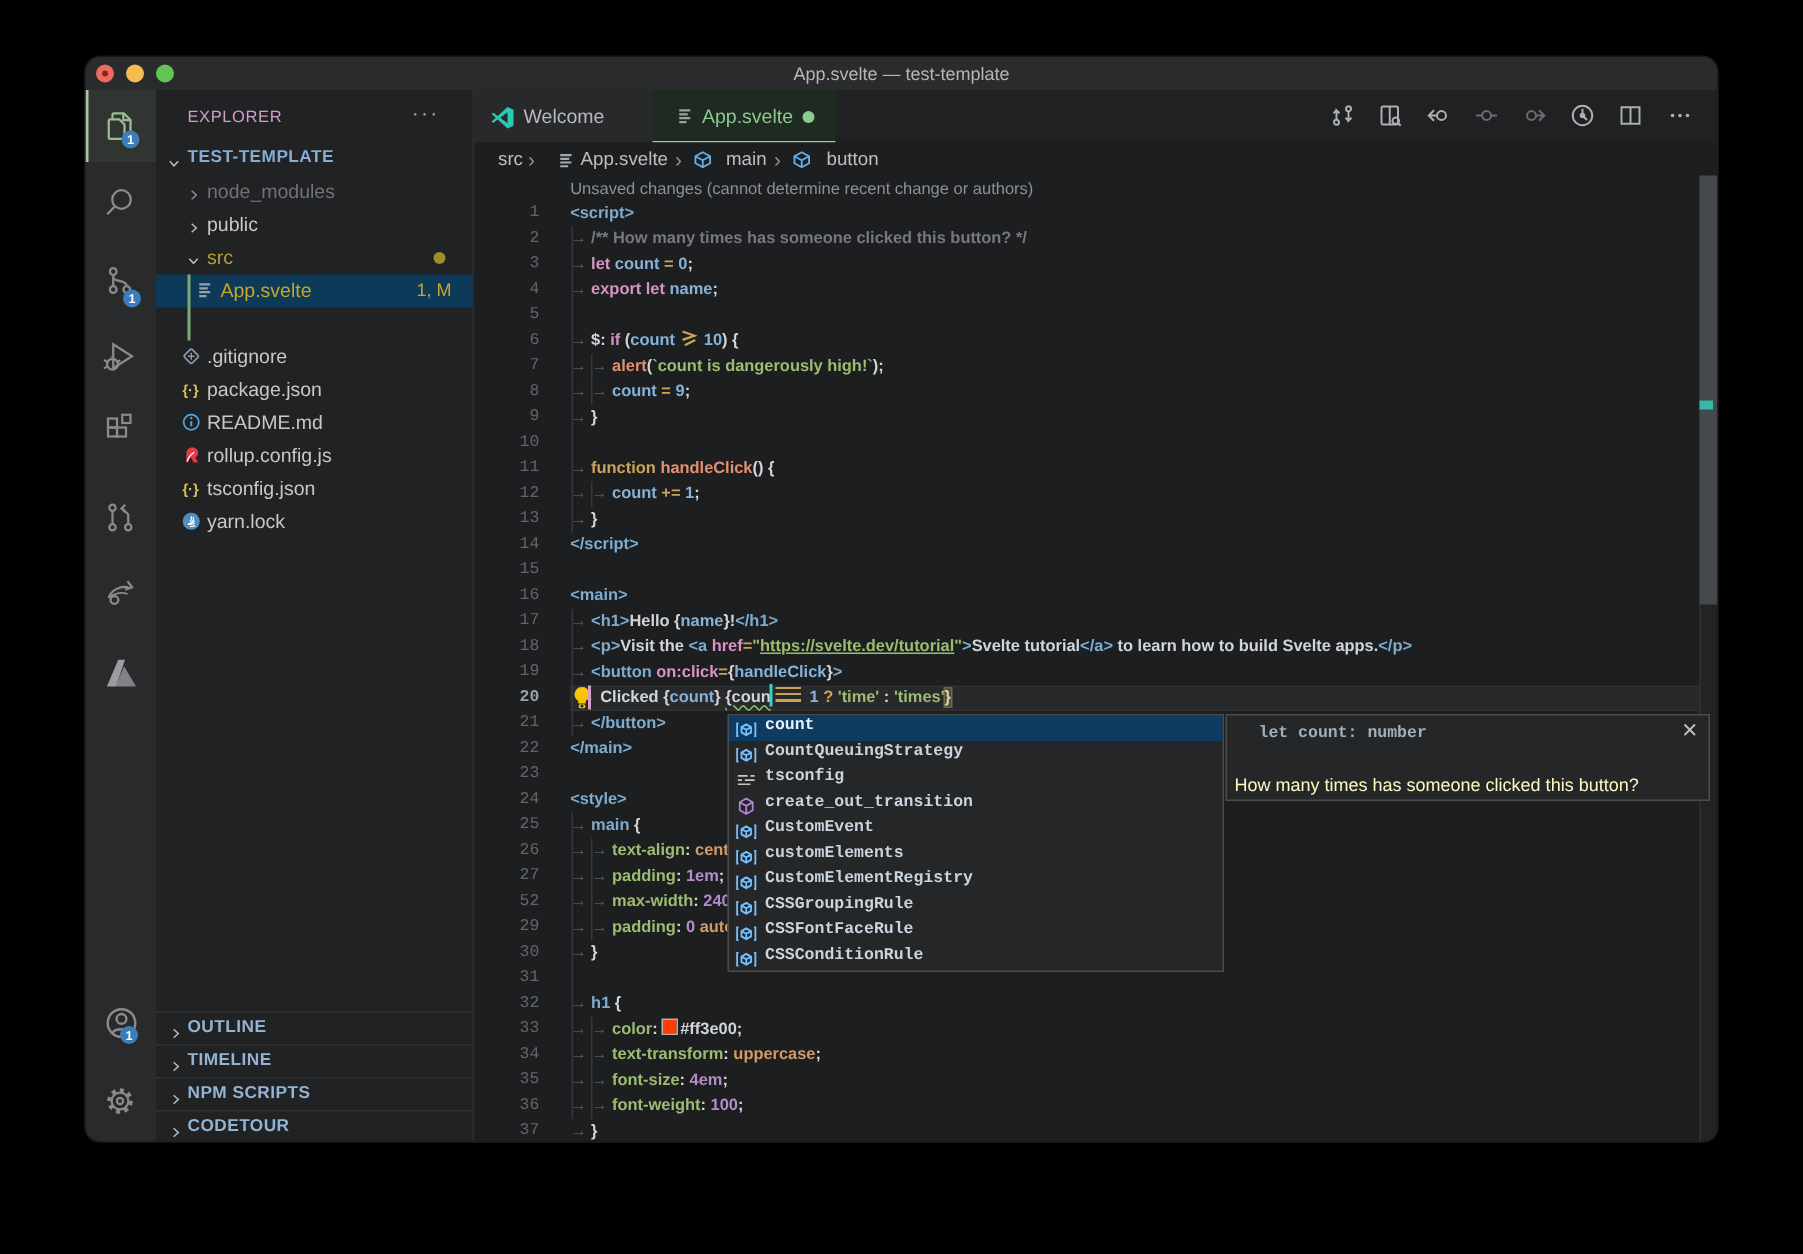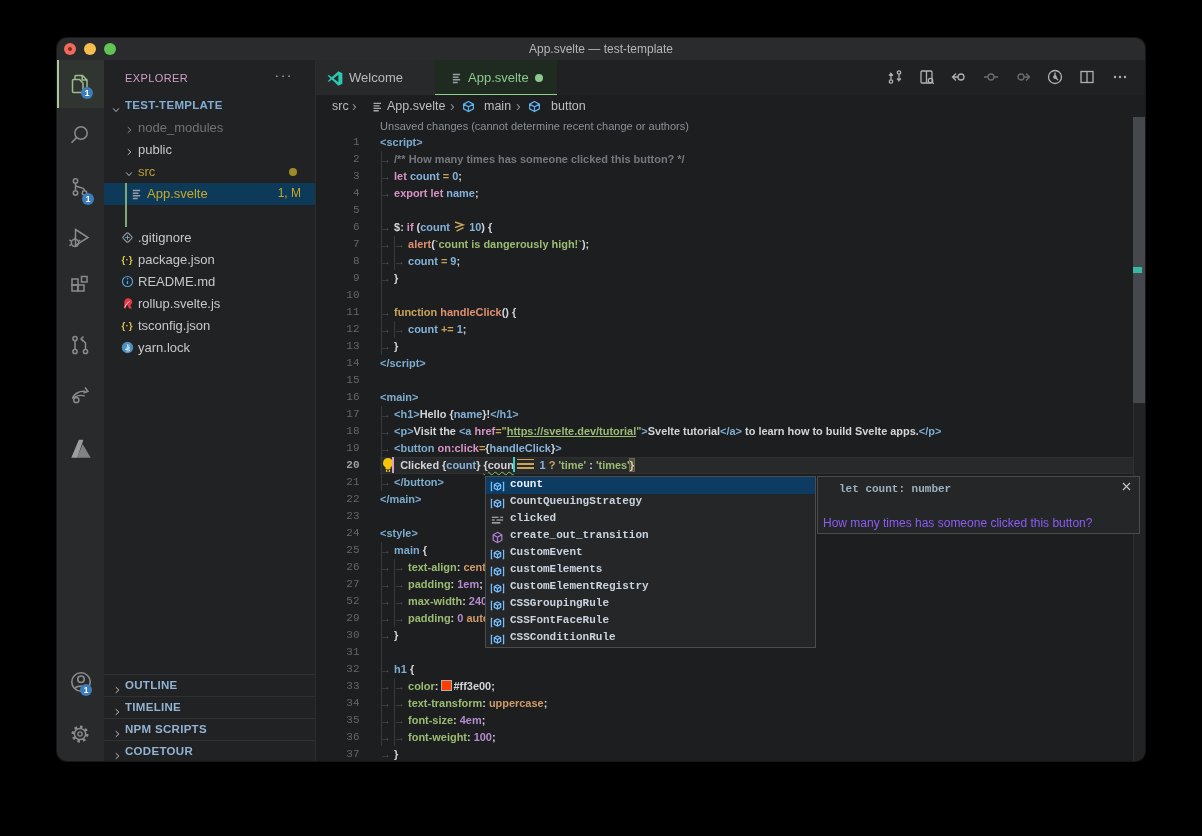--- a/index.html
+++ b/index.html
@@ -71,21 +71,21 @@
 #scrollsl{position:absolute;left:817px;top:-3px;width:12px;height:289px;background:#45484c}
 #tealmark{position:absolute;left:817px;top:150px;width:9px;height:6px;background:#38b8a6}
 #suggest{position:absolute;left:428px;top:438px;width:331px;background:#252628;border:1px solid #4b4c4e}
 .srow{position:relative;height:17px}
 .srow.sel{background:#0e3b61}
 .sic{position:absolute;left:4px;top:1.5px}
 .slb{position:absolute;left:24px;top:1px;font-family:"Liberation Mono",monospace;font-size:11px;font-weight:bold;color:#c9d4df;white-space:nowrap}
 .srow.sel .slb{color:#e8f2fa}
 #docpanel{position:absolute;left:760px;top:438px;width:323px;height:58px;background:#252628;border:1px solid #4b4c4e}
 #docsig{position:absolute;left:21px;top:6px;font-family:"Liberation Mono",monospace;font-size:11px;font-weight:bold;color:#9fb0bd}
-#doctxt{position:absolute;left:5px;top:39px;font-size:12px;color:#8b5cf6}
+#doctxt{position:absolute;left:5px;top:39px;font-size:12px;color:#fef9c3}
 #docx{position:absolute;right:8px;top:2px;font-size:13px;color:#c0c3c6}
 </style></head><body>
 <div id="win">
   <div id="titlebar">
       <div id="title">App.svelte — test-template</div>
     </div>
   <div class="tl" style="left:7px;background:#ee6a5f"></div>
   <div class="tl" style="left:27.3px;background:#f5bd4f"></div>
   <div class="tl" style="left:46.5px;background:#62c454"></div>
   <div style="position:absolute;left:11px;top:8.5px;width:4px;height:4px;border-radius:50%;background:#7c2d23"></div>
@@ -224,21 +224,21 @@
             <path d="M8 7.2v4" stroke="#52a7e0" stroke-width="1.6"></path>
             <circle cx="8" cy="4.6" r="1" fill="#52a7e0"></circle>
           </svg></span>
         <span class="tlb" style="left:34px">README.md</span>
       </div>
       <div class="trow" style="top:233px">
         <span class="tic"><svg width="13" height="13" viewBox="0 0 16 16">
             <path d="M4 14 V6 a5 5 0 0 1 9 -2.5 a5 5 0 0 1 -1.5 6.5 L13.5 14 H10 L7.5 9.5 L5.5 14 Z" fill="#e63946"></path>
             <path d="M4.5 13 C6 9 8 7 10.5 5.5" stroke="#fff" stroke-width="1" fill="none"></path>
           </svg></span>
-        <span class="tlb" style="left:34px">rollup.svelte.js</span>
+        <span class="tlb" style="left:34px">rollup.config.js</span>
       </div>
       <div class="trow" style="top:255px">
         <span class="tic"><svg width="15" height="13" viewBox="0 0 17 16">
             <text x="0" y="12.5" font-family="Liberation Sans" font-size="12" font-weight="bold" fill="#d8c44e">{·}</text>
           </svg></span>
         <span class="tlb" style="left:34px">tsconfig.json</span>
       </div>
       <div class="trow" style="top:277px">
         <span class="tic"><svg width="13" height="13" viewBox="0 0 16 16">
             <circle cx="8" cy="8" r="7" fill="#4d90be"></circle>
@@ -477,21 +477,21 @@
             </g>
           </svg></span>
         <span class="slb">CountQueuingStrategy</span>
       </div>
       <div class="srow">
         <span class="sic"><svg width="15" height="15" viewBox="0 0 16 16">
             <g stroke="#c5c5c5" stroke-width="1.2">
               <path d="M2 4.5h7M11 4.5h3M2 7.5h3M7 7.5h7M2 10.5h9"></path>
             </g>
           </svg></span>
-        <span class="slb">clicked</span>
+        <span class="slb">tsconfig</span>
       </div>
       <div class="srow">
         <span class="sic"><svg width="15" height="15" viewBox="0 0 16 16">
             <g fill="none" stroke="#b180d7" stroke-width="1.3">
               <path d="M8 2.5 l4.6 2.6 v5.8 L8 13.5 3.4 10.9 V5.1 Z M3.4 5.1 L8 7.7 l4.6 -2.6 M8 7.7 v5.8"></path>
             </g>
           </svg></span>
         <span class="slb">create_out_transition</span>
       </div>
       <div class="srow">

